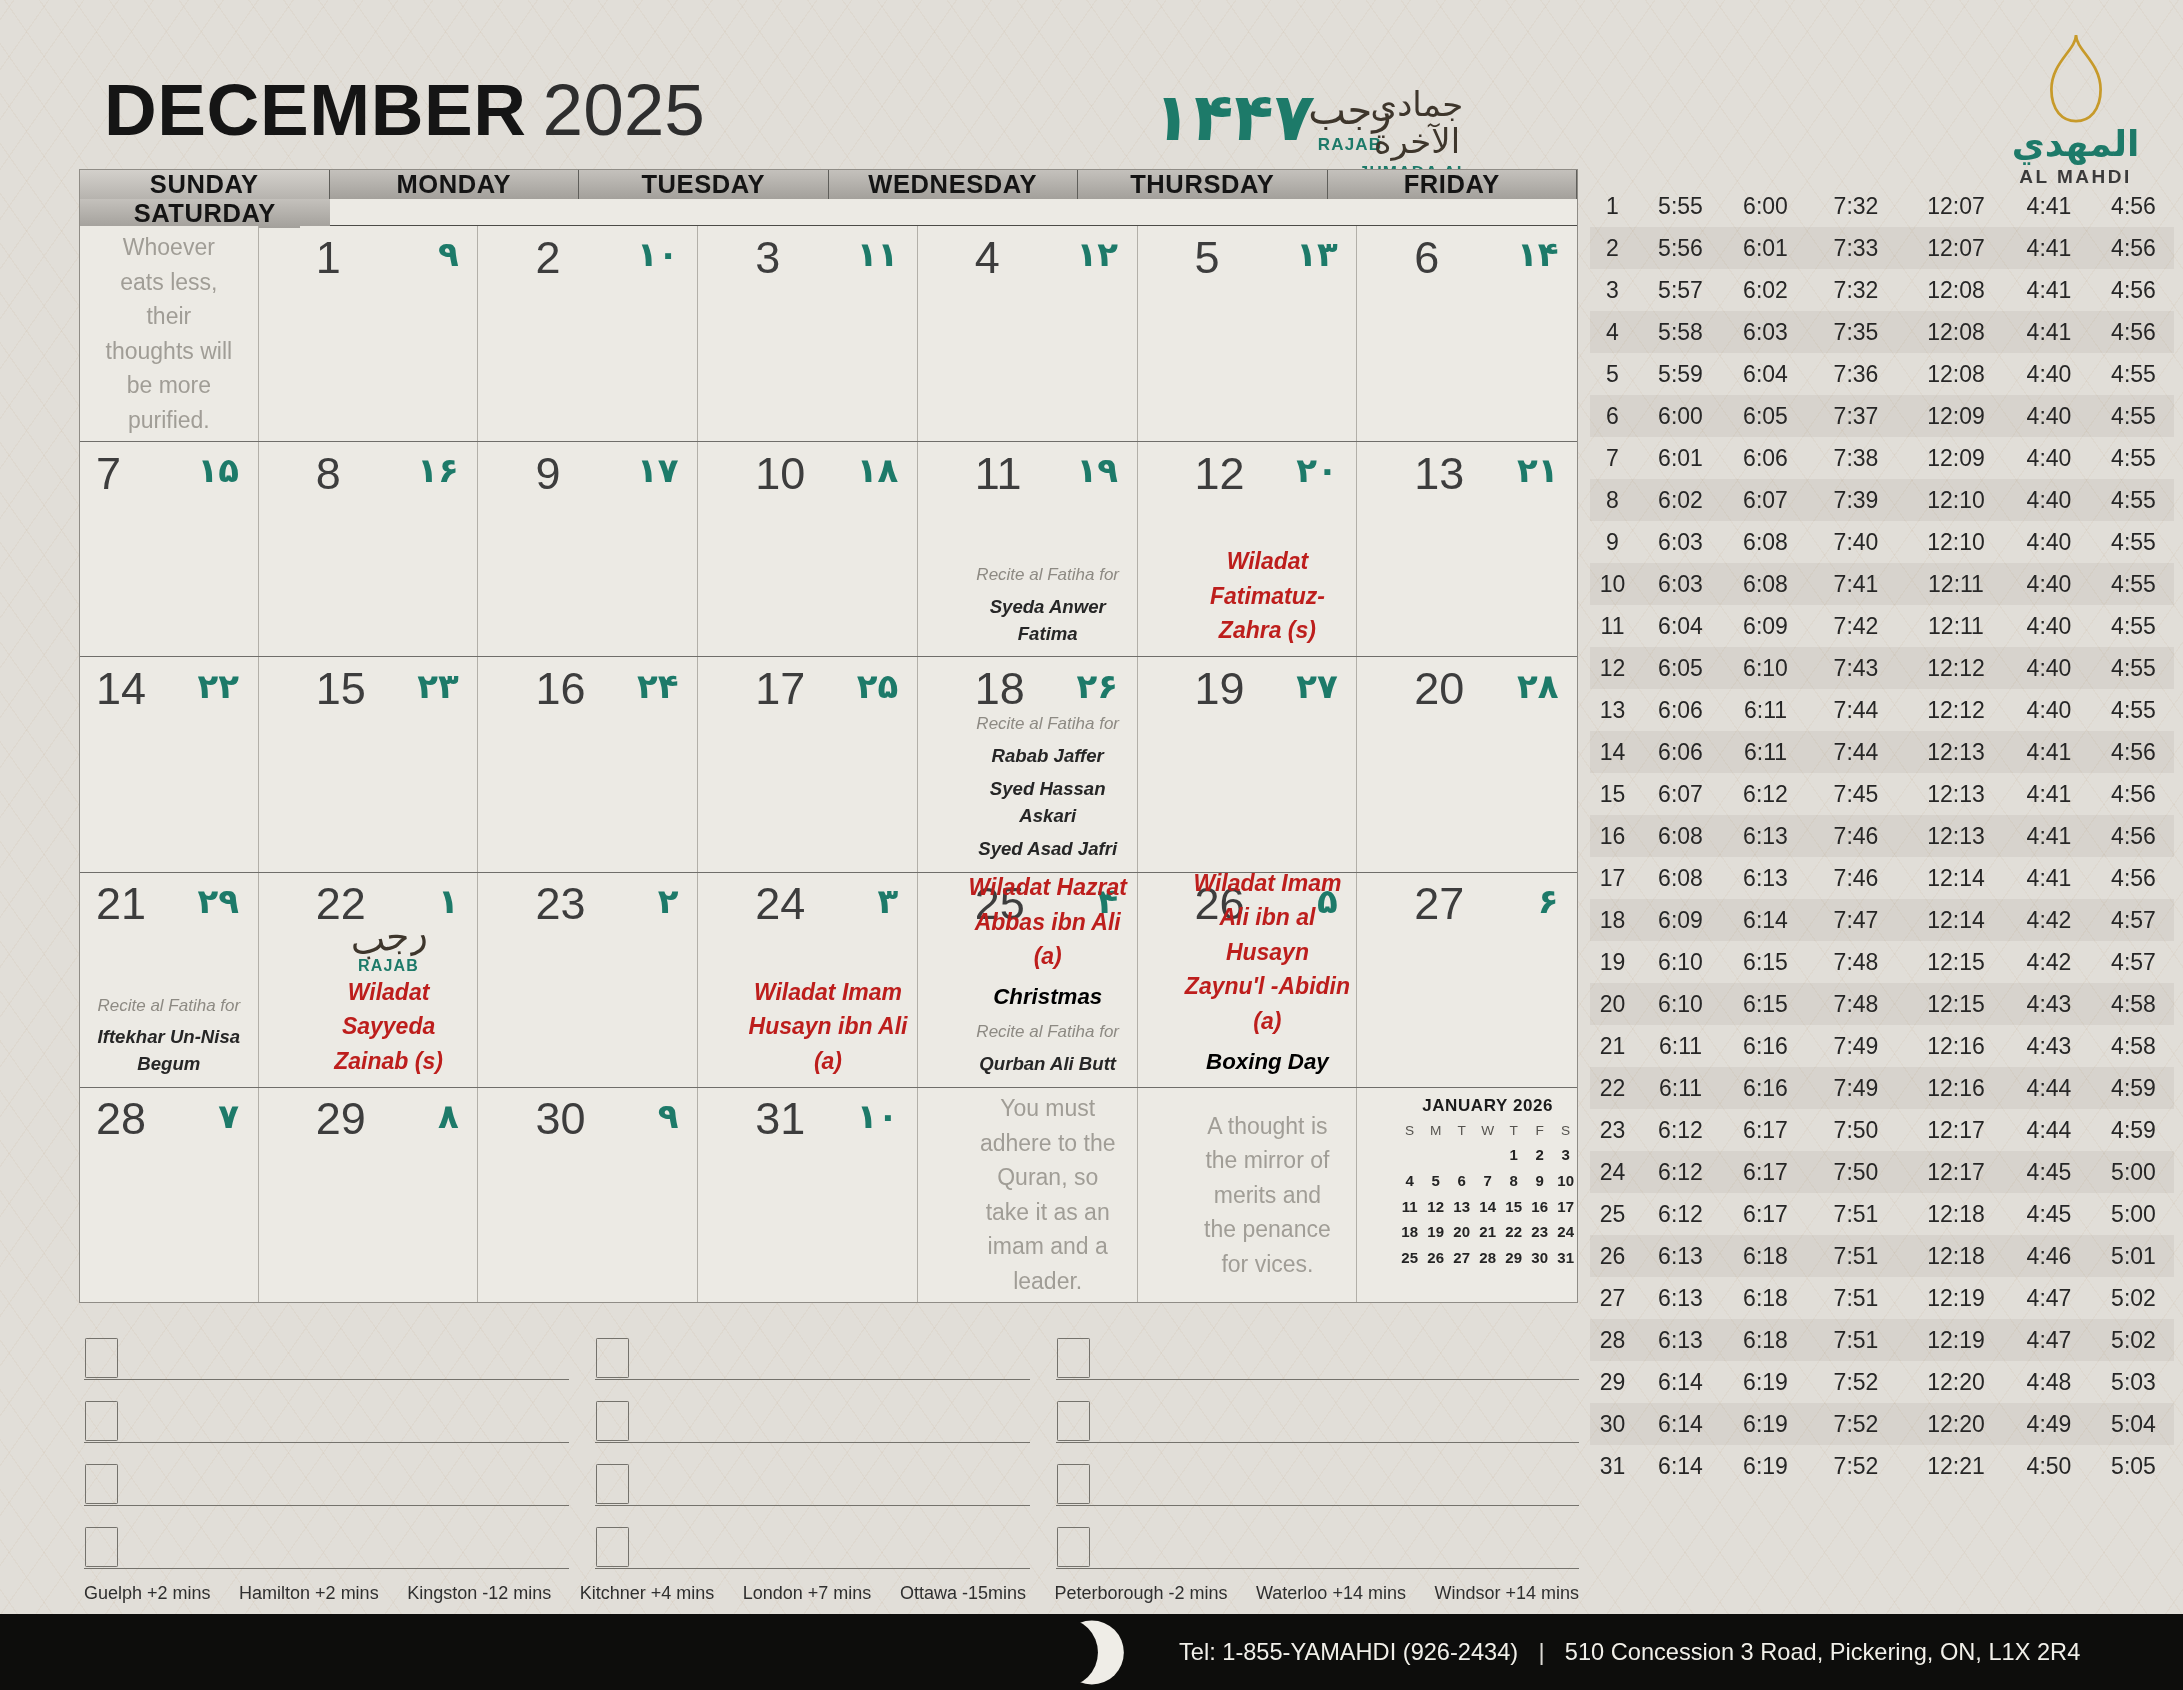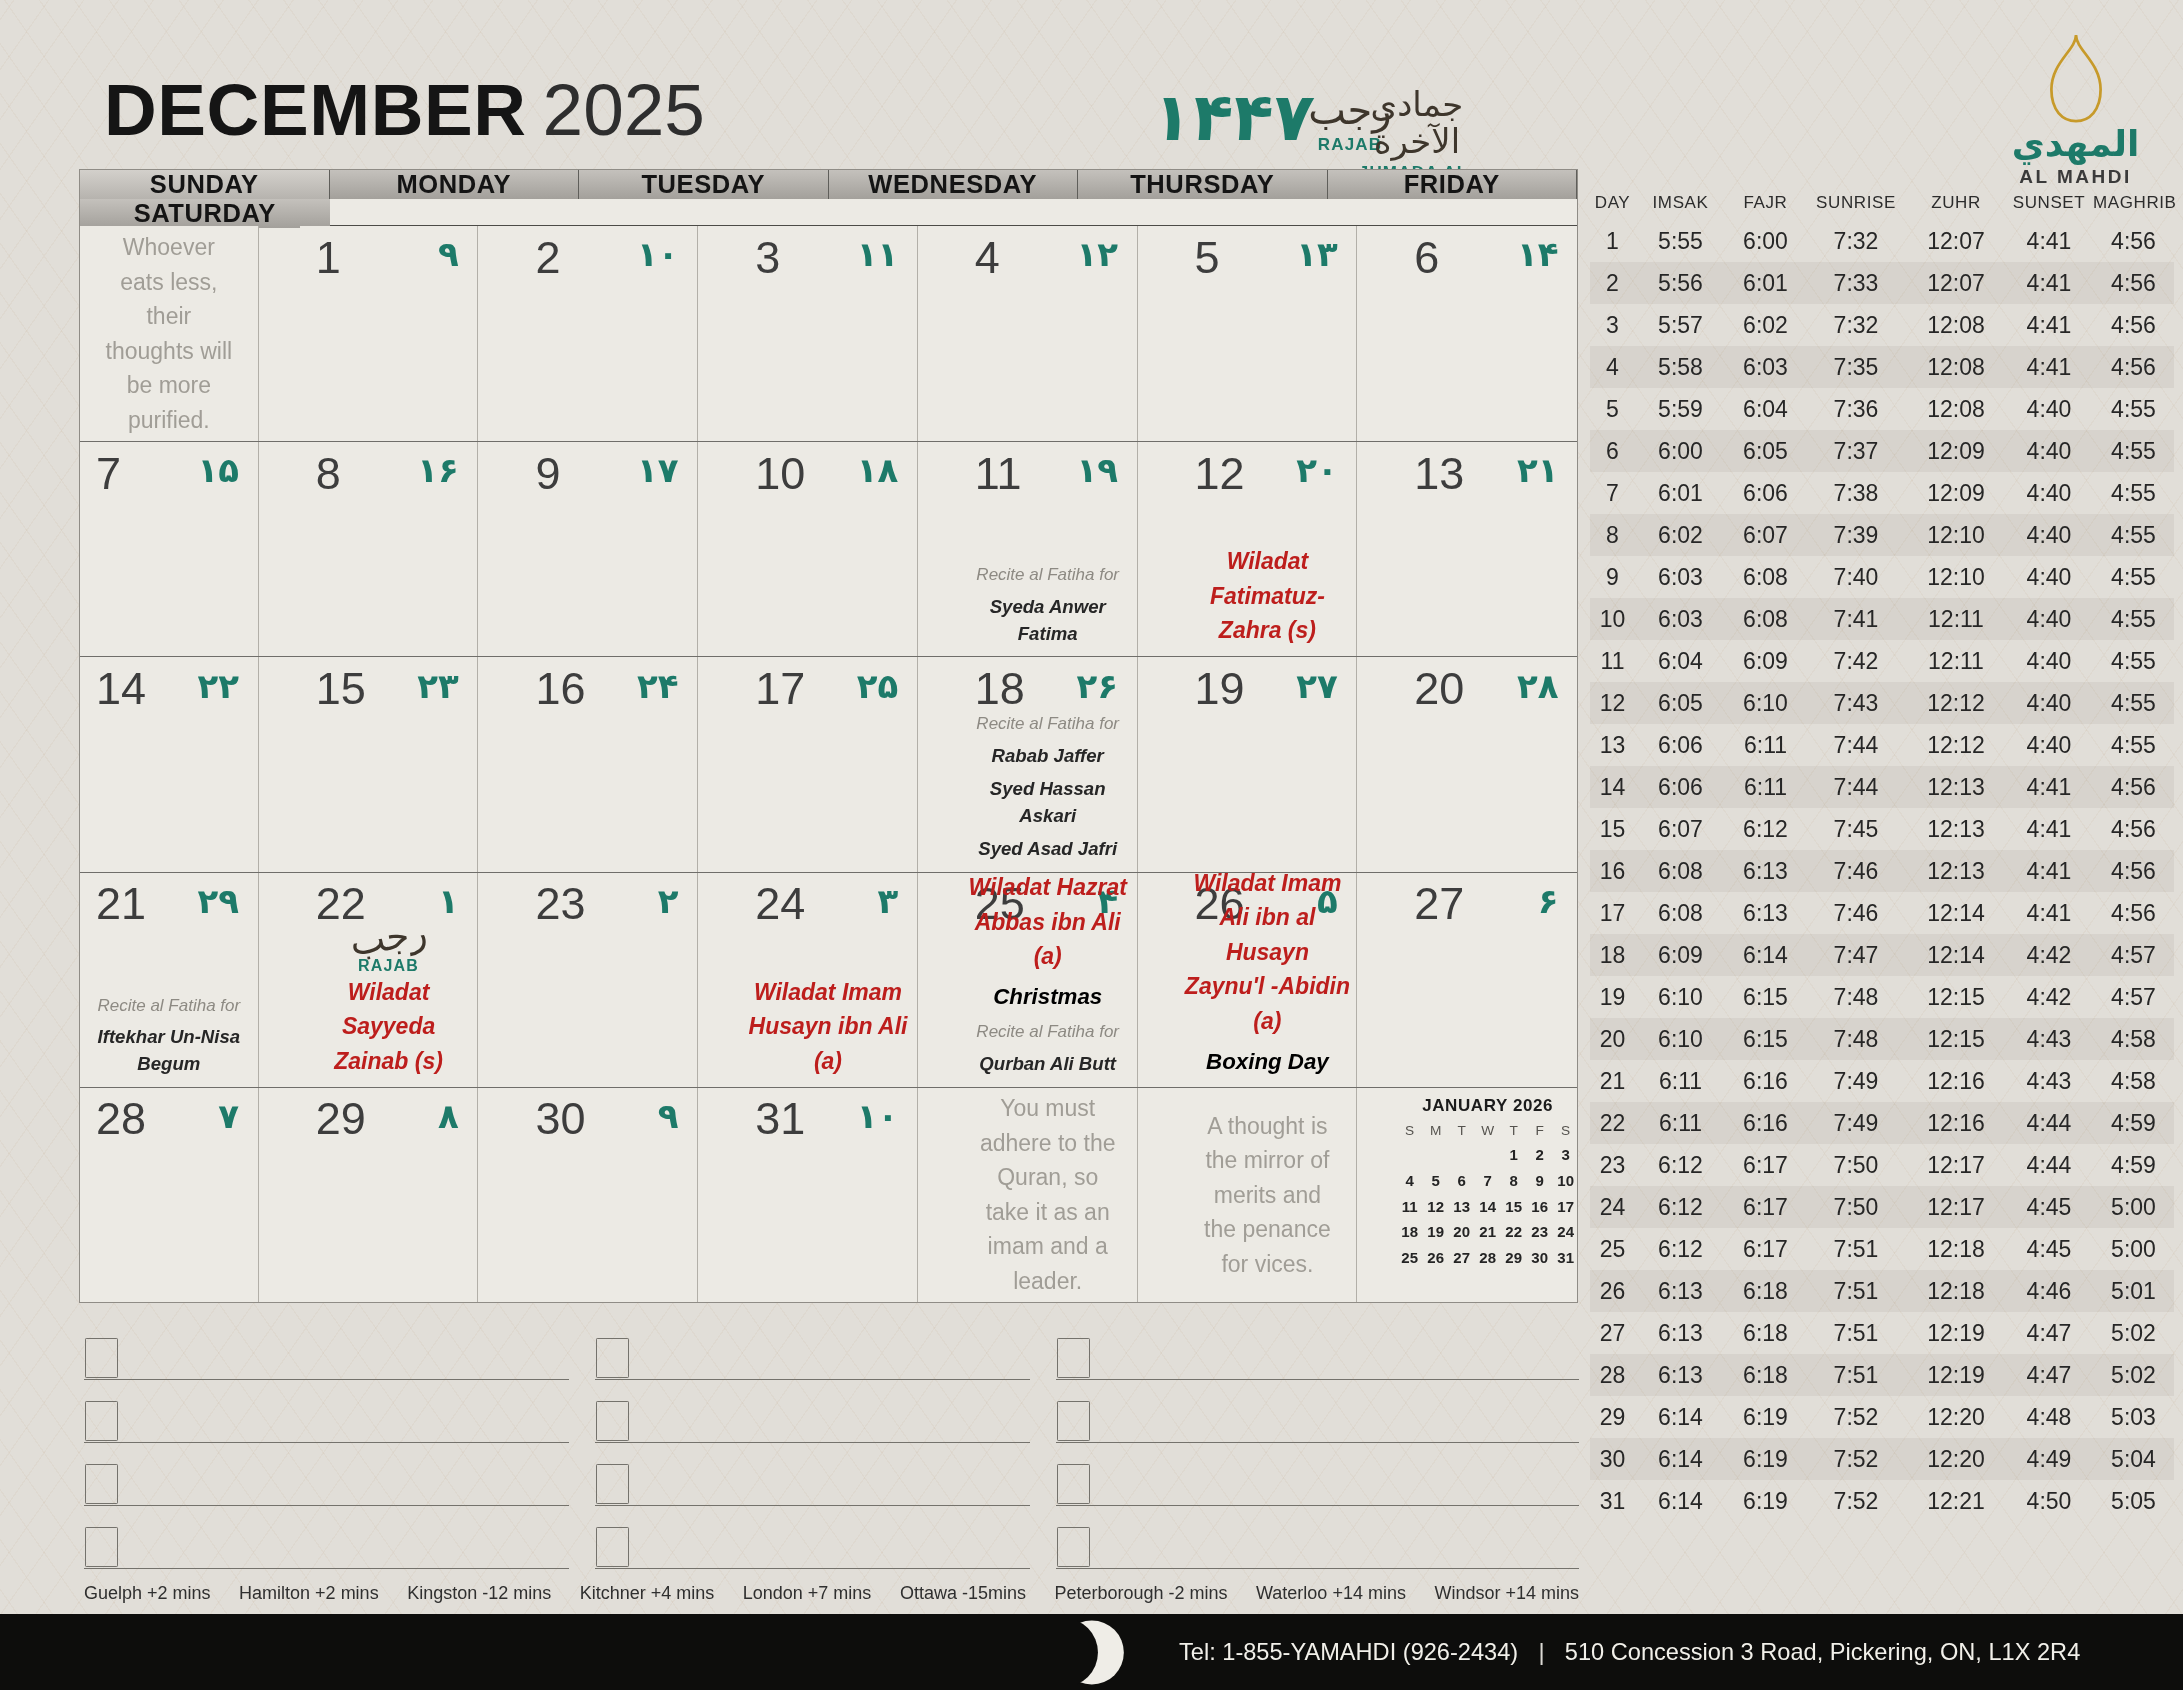--- a/index.html
+++ b/index.html
@@ -362,29 +362,20 @@
                 <span class="mini-num">30</span>
                 <span class="mini-num">31</span>
               </div>
             </div>
           </div>
         </div>
       </div>
   </div>
 
   <div class="prayer">
-    <div class="p-head">
-        <span class="p-h">DAY</span>
-        <span class="p-h">IMSAK</span>
-        <span class="p-h">FAJR</span>
-        <span class="p-h">SUNRISE</span>
-        <span class="p-h">ZUHR</span>
-        <span class="p-h">SUNSET</span>
-        <span class="p-h">MAGHRIB</span>
-      </div>
     <div>
         <div class="p-row">
           <span class="p-c">1</span>
           <span class="p-c">5:55</span>
           <span class="p-c">6:00</span>
           <span class="p-c">7:32</span>
           <span class="p-c">12:07</span>
           <span class="p-c">4:41</span>
           <span class="p-c">4:56</span>
         </div>

